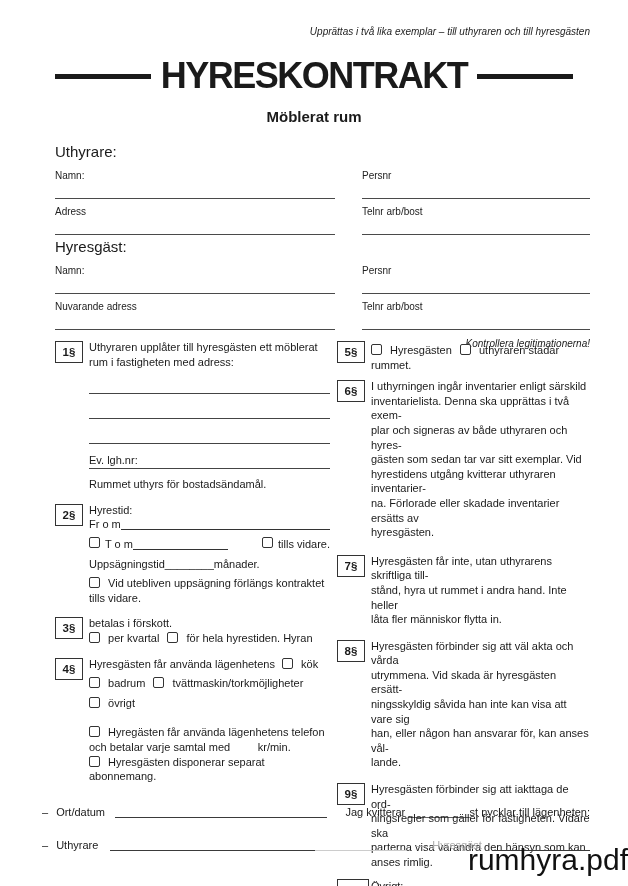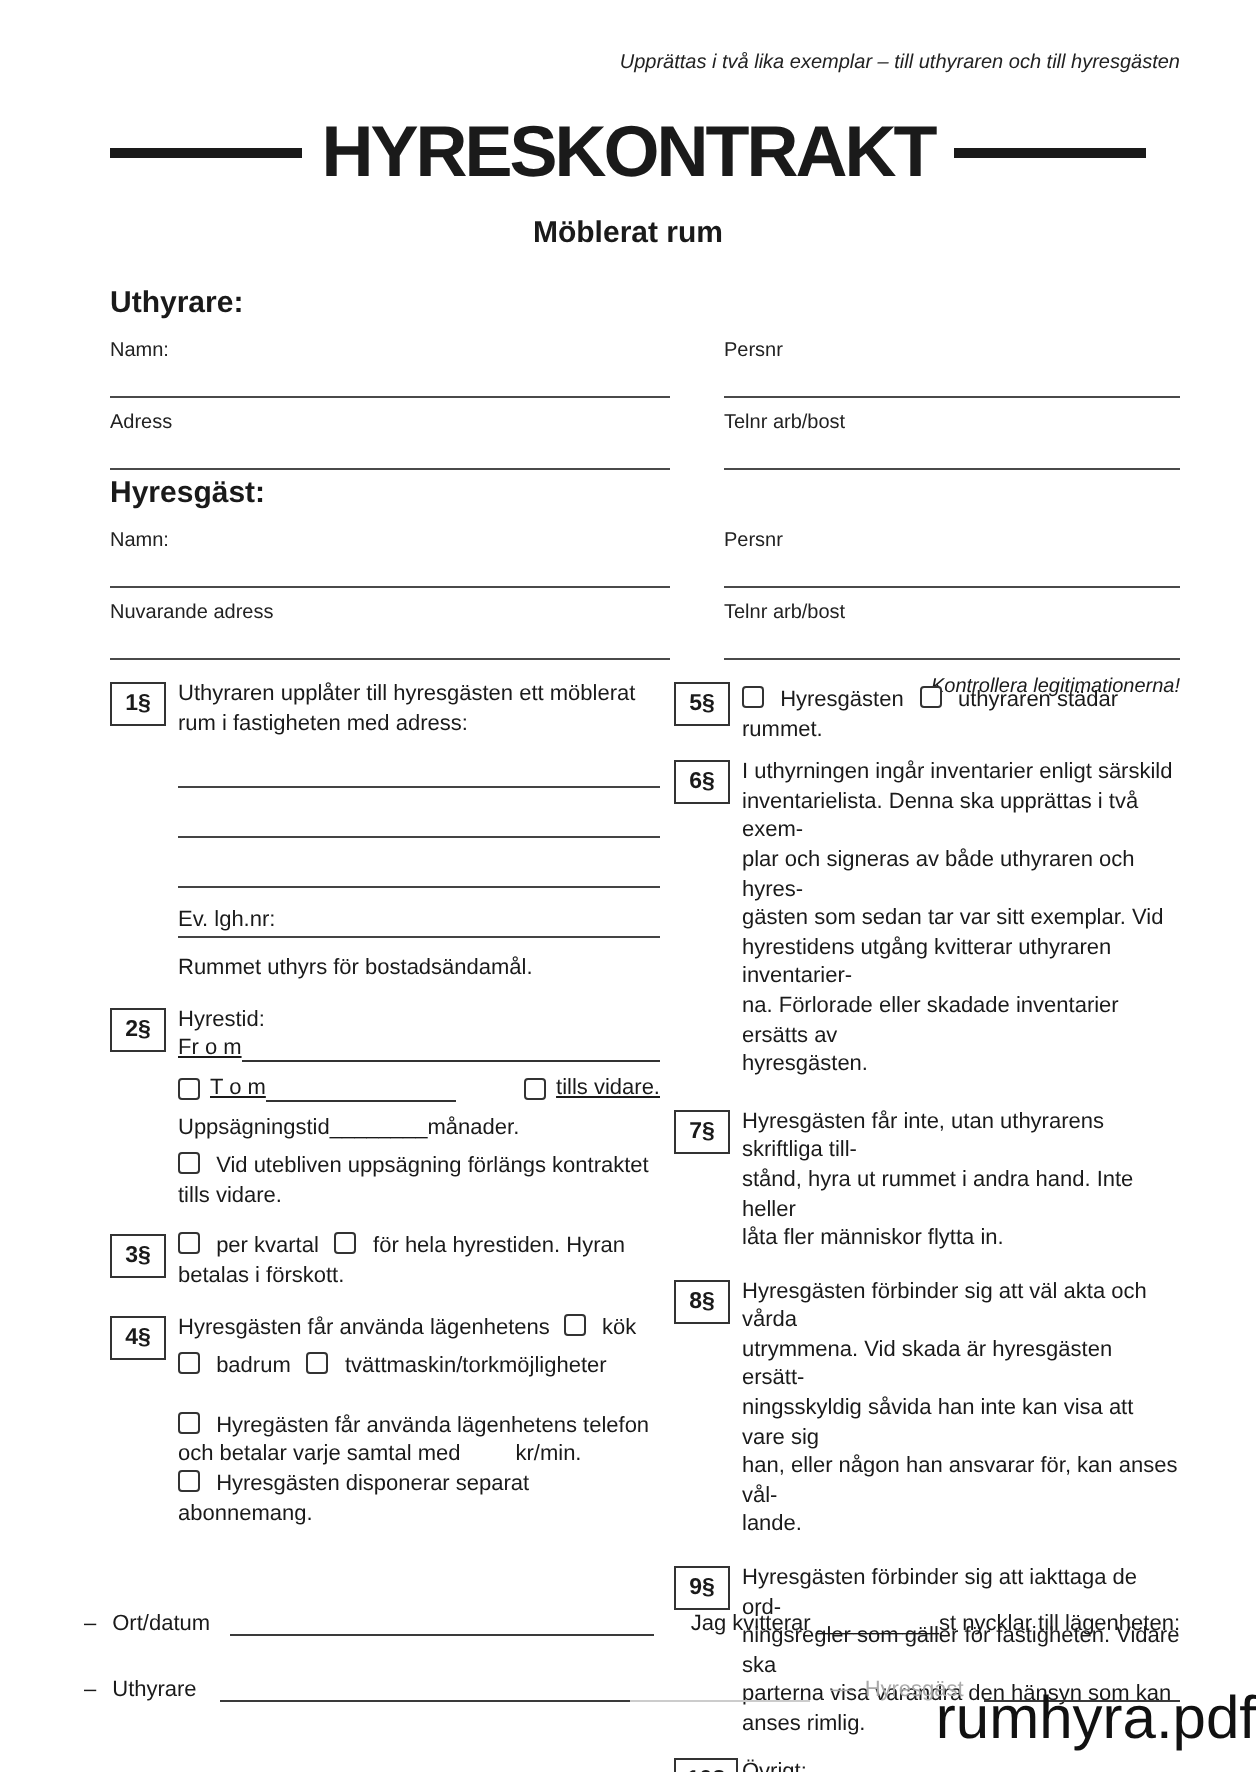--- a/index.html
+++ b/index.html
@@ -10,40 +10,40 @@
   
   .note { position:absolute; top:26px; right:38px; font-size:10px; font-style:italic; color:#222; }
   .title-row { position:absolute; top:55px; left:55px; right:55px; display:flex; align-items:center; }
   .title-bar { flex:1; height:5px; background:#1a1a1a; }
   .title-text { font-size:36px; font-weight:bold; letter-spacing:-1.5px; margin:0 10px; white-space:nowrap; }
   .subtitle-row { position:absolute; top:108px; left:55px; right:55px; display:flex; align-items:center;flex-direction:column; }
   .sub-bar { flex:1; height:2.5px; background:#1a1a1a; }
   .subtitle-text { font-size:15px; font-weight:bold; margin:0 46px; white-space:nowrap; }
   
   .party { position:absolute; left:55px; right:38px; }
-  .party-heading { font-size:15px; font-weight:bold; margin-bottom:10px; }
+  .party-heading { font-size:15px; font-weight:normal; margin-bottom:10px; }
   .fields { display:grid; grid-template-columns:280px 1fr; column-gap:27px; }
   .flabel { font-size:10px; color:#222; }
   .wline { height:17px; border-bottom:1.7px solid #4a4a4a; margin-bottom:7px; }
   .check-note { grid-column:1 / 3; text-align:right; font-size:10px; font-style:italic; margin-top:1px; }
   
   .clauses { position:absolute; top:340px; left:55px; width:535px; display:grid;
              grid-template-columns:275px 253px; column-gap:7px; align-items:start; }
   .col { min-width:0; }
   .clause { display:grid; grid-template-columns:34px 1fr; align-items:start; }
   .pnum { width:26px; height:20px; border:1.8px solid #333; display:flex; align-items:center;
           justify-content:center; font-size:11.5px; font-weight:bold; margin-top:1px; }
   .cbody { font-size:11px; line-height:14.6px; min-width:0; overflow:hidden; }
   .ml { white-space:pre-line; }
   .cb { display:inline-block; width:9px; height:9px; border:1.6px solid #333; border-radius:2px;
         margin-right:5px; vertical-align:-1px; background:#fff; }
   .blank-line { height:24px; border-bottom:1.6px solid #444; }
   .ev-lgh { border-bottom:1.6px solid #444; padding-top:9px; height:15px; }
   .purpose { margin-top:8px; }
-  .flexline { display:flex; align-items:center;text-decoration:underline; }
+  .flexline { display:flex; align-items:flex-start; }
   .fill { flex:1; border-bottom:1.4px solid #333; height:12px; }
   .fill-fixed { width:95px; border-bottom:1.4px solid #333; height:12px; }
   .row-gap { margin-top:5px; }
   
   .f-row { position:absolute; left:42px; right:38px; display:flex; align-items:flex-end; font-size:11px; }
   .fdash { margin-right:8px; }
   .sig-line { border-bottom:1.8px solid #3a3a3a; height:10px; }
   .muted { color:#aaaaaa; }
   .muted-bar { border-bottom:1.5px solid #cccccc; height:10px; }
   .filename { position:absolute; top:843px; left:0; right:0; text-align:right; font-size:30px; color:#111; }
@@ -150,43 +150,47 @@
             <span class="cb"></span>
             <span class="ml">Vid utebliven uppsägning förlängs kontraktet
 tills vidare.</span>
           </div>
         </div>
       </div>
 
       <div class="clause" style="margin-bottom:11px;">
         <div class="pnum">3§</div>
         <div class="cbody">
+          <div>betalas i förskott.</div>
           <div>
             <span class="cb"></span>
             <span>per kvartal</span>
             <span class="cb" style="margin-left:5px;"></span>
             <span>för hela hyrestiden. Hyran</span>
           </div>
-          <div>betalas i förskott.</div>
         </div>
       </div>
 
       <div class="clause">
         <div class="pnum">4§</div>
         <div class="cbody">
           <div>
             <span>Hyresgästen får använda lägenhetens</span>
             <span class="cb" style="margin-left:4px;"></span>
             <span>kök</span>
           </div>
           <div class="row-gap">
             <span class="cb"></span>
             <span>badrum</span>
             <span class="cb" style="margin-left:5px;"></span>
             <span>tvättmaskin/torkmöjligheter</span>
+          </div>
+          <div class="row-gap">
+            <span class="cb"></span>
+            <span>övrigt</span>
           </div>
           <div style="margin-top:15px;">
             <span class="cb"></span>
             <span class="ml">Hyregästen får använda lägenhetens telefon
 och betalar varje samtal med &nbsp;&nbsp;&nbsp;&nbsp;&nbsp;&nbsp;&nbsp; kr/min.</span>
           </div>
           <div>
             <span class="cb"></span>
             <span>Hyresgästen disponerar separat abonnemang.</span>
           </div>

